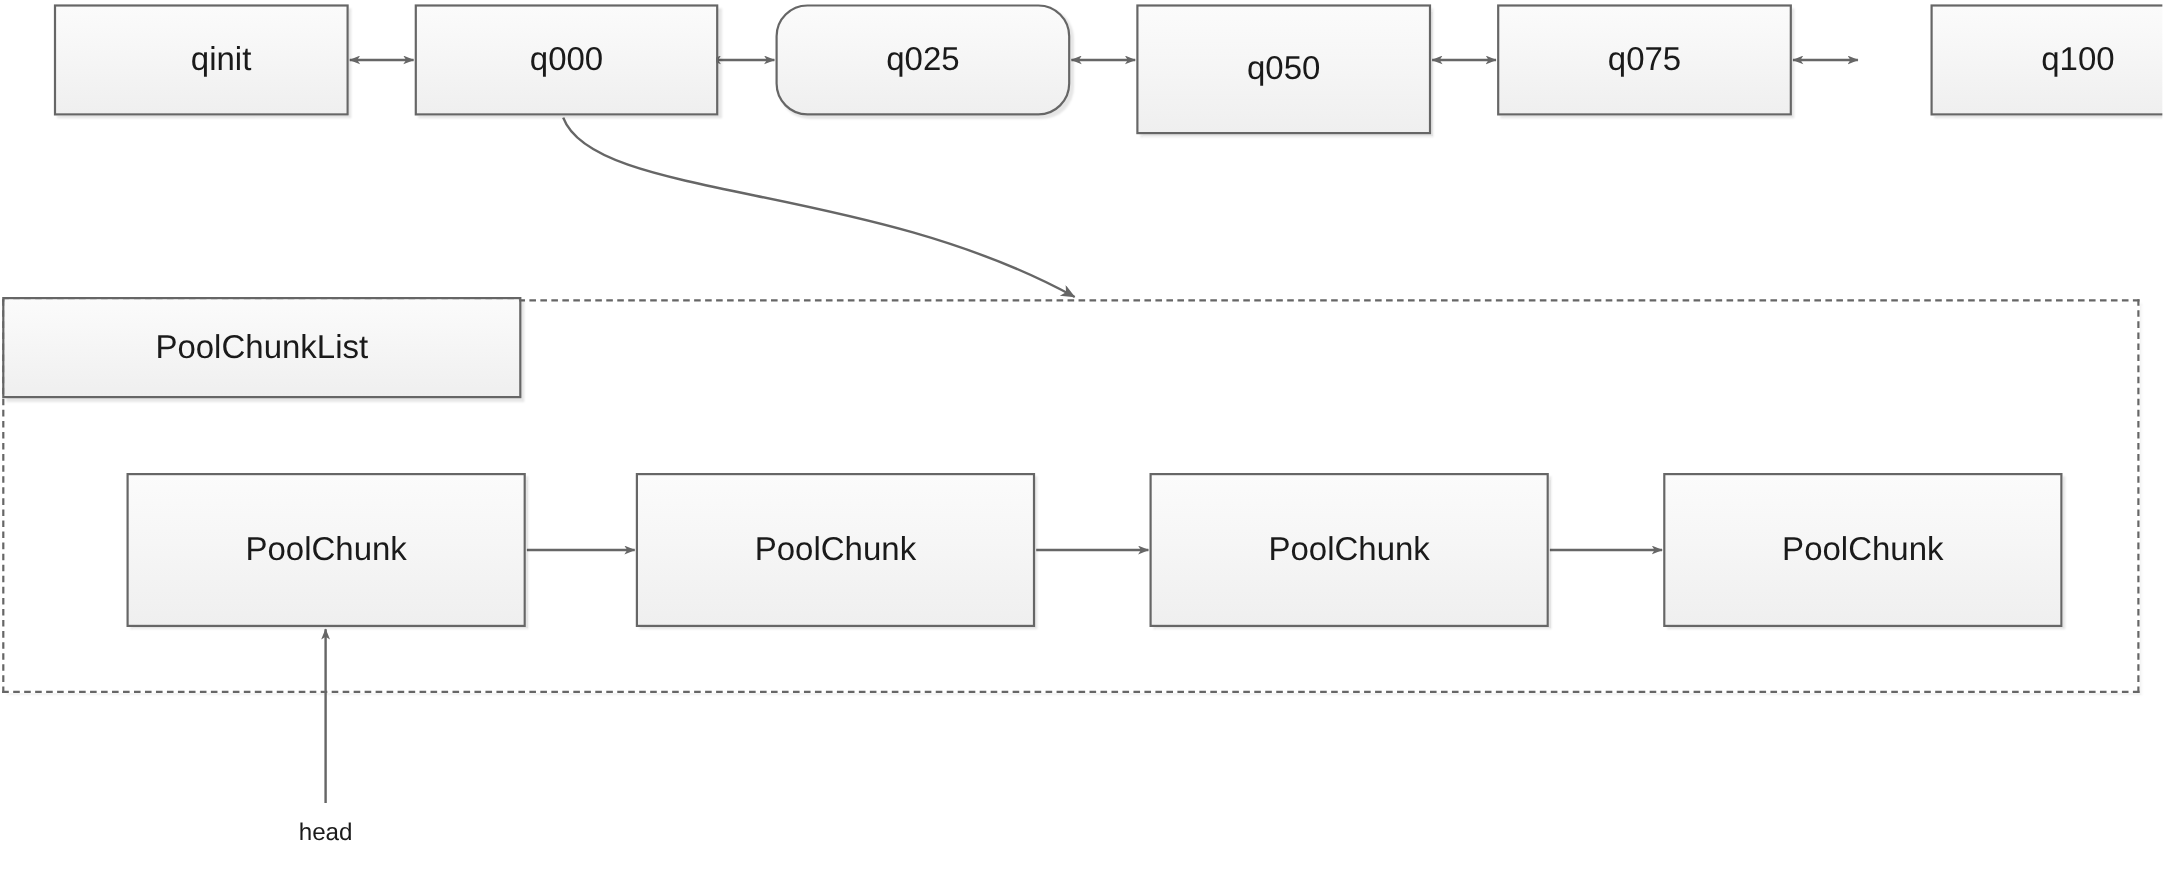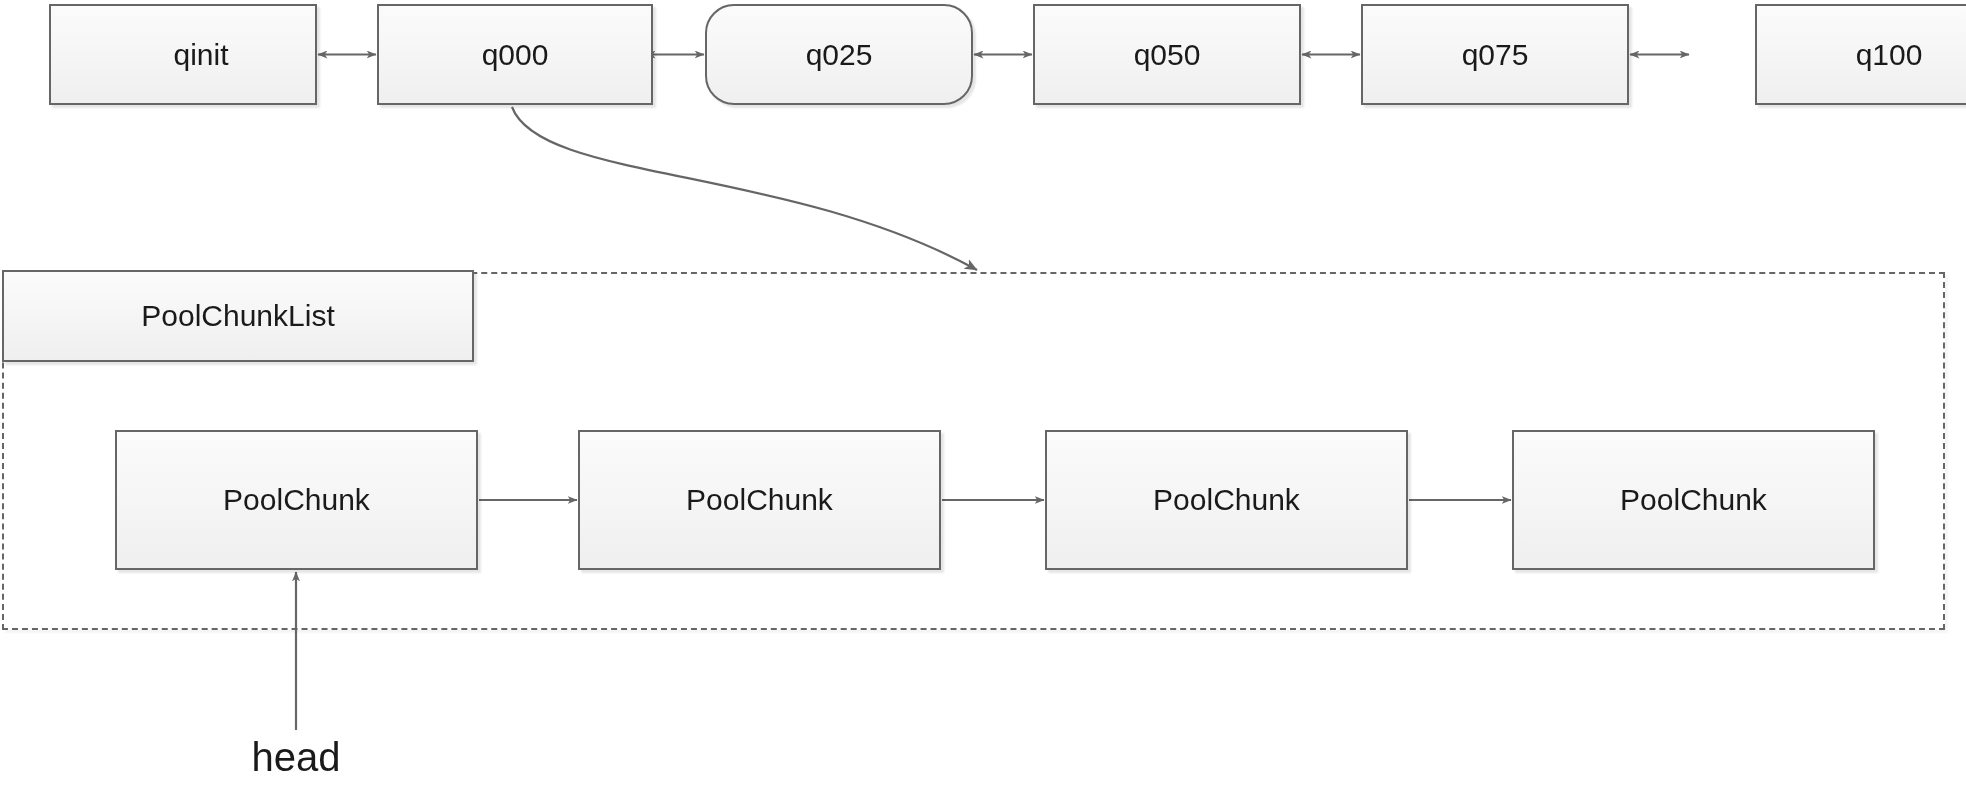--- a/index.html
+++ b/index.html
@@ -48,21 +48,21 @@
     left: 0;
     top: 0;
     width: 1966px;
     height: 808px;
     overflow: visible;
     pointer-events: none;
   }
   .free-label {
     position: absolute;
     color: #1a1a1a;
-    font-size: 40px;
+    font-size: 22px;
     font-family: "Liberation Sans", sans-serif;
     white-space: nowrap;
     line-height: 1;
   }
 </style>
 </head>
 <body>
 
 <div id="canvas">
 
@@ -97,21 +97,21 @@
   <div id="chain-nodes">
       <div class="node" style="left: 49px; top: 4px; width: 268px; height: 101px; padding-left: 36px;">
         <span class="node-label">qinit</span>
       </div>
       <div class="node" style="left: 377px; top: 4px; width: 276px; height: 101px;">
         <span class="node-label">q000</span>
       </div>
       <div class="node" style="left: 705px; top: 4px; width: 268px; height: 101px; border-radius: 29px;">
         <span class="node-label">q025</span>
       </div>
-      <div class="node" style="left: 1033px; top: 4px; width: 268px; height: 101px;">
+      <div class="node" style="left: 1033px; top: 4px; width: 268px; height: 118px;">
         <span class="node-label">q050</span>
       </div>
       <div class="node" style="left: 1361px; top: 4px; width: 268px; height: 101px;">
         <span class="node-label">q075</span>
       </div>
       <div class="node" style="left: 1755px; top: 4px; width: 268px; height: 101px;">
         <span class="node-label">q100</span>
       </div>
     </div>
 

